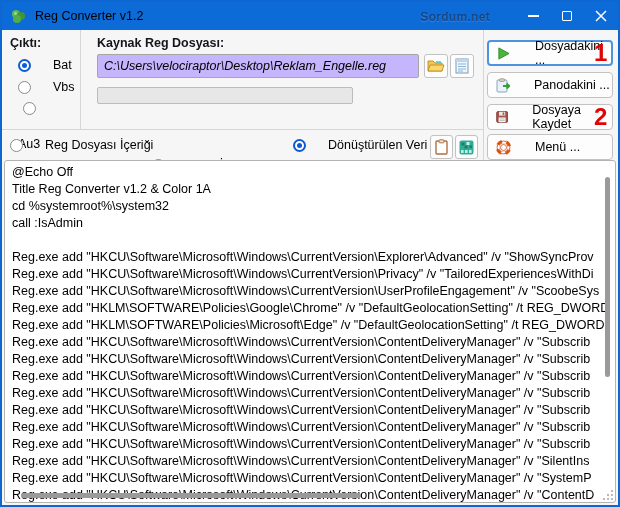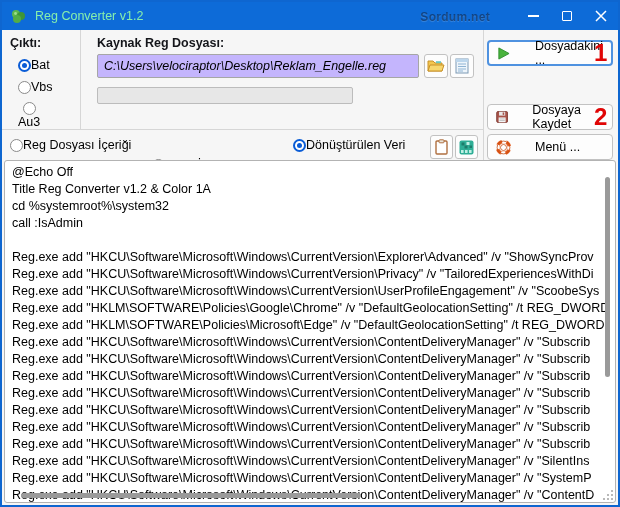--- a/index.html
+++ b/index.html
@@ -4,38 +4,38 @@
 <style>
   html,body{margin:0;padding:0;background:#ffffff;}
   *{box-sizing:border-box;}
   body{font-family:"Liberation Sans",sans-serif;}
 
   .window{position:relative;width:620px;height:507px;border:2px solid #0e66d0;background:#f6f6f6;overflow:hidden;}
 
   
   .titlebar{position:absolute;left:0;top:0;right:0;height:28px;background:#0d6bd8;display:flex;align-items:center;}
   .app-icon{margin-left:8px;width:17px;height:17px;display:inline-block;}
-  .title{color:#86efac;font-size:12.5px;margin-left:8px;}
+  .title{color:#000000;font-size:12.5px;margin-left:8px;}
   .watermark{position:absolute;right:128px;top:8px;font-size:12px;font-weight:700;color:rgba(10,30,62,0.55);text-shadow:0 1px 1px rgba(255,255,255,0.18);letter-spacing:0.3px;}
   .winbtns{position:absolute;right:8px;top:0;height:100%;display:flex;align-items:center;gap:16px;}
   .wbtn{width:18px;height:18px;display:flex;align-items:center;justify-content:center;cursor:default;}
   .glyph-min{width:11px;height:2px;background:#ffffff;display:block;}
   .glyph-max{width:10px;height:10px;border:1.5px solid #ffffff;border-radius:1px;display:block;}
 
   
   .controls{position:absolute;left:0;top:28px;right:0;height:130px;background:#f6f6f6;}
   .vdiv1{position:absolute;left:78px;top:0;width:1px;height:99px;background:#d6d6d6;}
   .vdiv2{position:absolute;left:481px;top:0;width:1px;height:130px;background:#d6d6d6;}
   .hdiv{position:absolute;left:0;top:99px;width:481px;height:1px;background:#d6d6d6;}
 
   .grouplabel{position:absolute;font-size:12.5px;font-weight:700;color:#14151a;text-align:center;}
   .lbl-cikti{left:8px;top:6px;}
   .lbl-kaynak{left:95px;top:6px;}
 
-  .radio{display:flex;align-items:center;gap:0;font-size:12.5px;color:#000;position:absolute;cursor:default;}
+  .radio{display:flex;align-items:center;gap:22px;font-size:12.5px;color:#000;position:absolute;cursor:default;}
   .rdot{width:13px;height:13px;border-radius:50%;background:#fff;border:1px solid #8a8a8a;flex:0 0 auto;position:relative;}
   .radio.sel .rdot{border:2px solid #0a5cd6;}
   .radio.sel .rdot::after{content:"";position:absolute;left:50%;top:50%;width:5px;height:5px;margin:-2.5px 0 0 -2.5px;border-radius:50%;background:#0a5cd6;}
   .r-bat{left:16px;top:28px;} .r-vbs{left:16px;top:50px;} .r-au3{left:16px;top:72px;flex-direction:column;}
   .r-reg{left:8px;top:108px;} .r-pano{left:150px;top:108px;margin-top:20px;} .r-donus{left:291px;top:108px;}
 
   .pathinput{position:absolute;left:95px;top:24px;width:322px;height:24px;border:1px solid #a6a6a6;border-radius:2px;background:#c4b5fd;font-family:"Liberation Sans",sans-serif;font-size:12.5px;padding:0 6px;color:#000;font-style:italic;}
   .progress{position:absolute;left:95px;top:57px;width:256px;height:17px;border:1px solid #bcbcbc;border-radius:2px;background:#e7e7e7;}
 
   .iconbtn{position:absolute;width:24px;height:24px;border:1px solid #c2c2c2;border-radius:3px;background:#fdfdfd;display:flex;align-items:center;justify-content:center;cursor:default;}
@@ -158,20 +158,28 @@
         <rect x="10.5" y="5.5" width="2.5" height="2.5" fill="#1d7c6b"></rect>
       </svg>
     </span>
 
     <div class="abtn focused ab1">
       <svg width="15" height="15" viewBox="0 0 15 15">
         <path d="M2 1.5 L13 7.5 L2 13.5 Z" fill="#49b33c" stroke="#2f8f2f" stroke-width="1"></path>
       </svg>
       <span>Dosyadakini ...</span>
     </div>
+    <div class="abtn ab2">
+      <svg width="14" height="15" viewBox="0 0 14 15">
+        <rect x="1" y="2" width="10" height="12" rx="1" fill="#e9f2fa" stroke="#8aa5bd" stroke-width="1"></rect>
+        <rect x="3.5" y="0.8" width="5" height="2.6" rx="0.8" fill="#d8d3c8" stroke="#9a8c72" stroke-width="0.8"></rect>
+        <path d="M7 8 L13 8 M10.5 5.5 L13.5 8 L10.5 10.5" stroke="#2fa32f" stroke-width="1.8" fill="none"></path>
+      </svg>
+      <span>Panodakini ...</span>
+    </div>
     <div class="abtn ab3">
       <svg width="14" height="14" viewBox="0 0 14 14">
         <rect x="0.8" y="0.8" width="12.4" height="12.4" rx="1.5" fill="#a8544a" stroke="#7e3a32" stroke-width="1"></rect>
         <rect x="3.5" y="1" width="7" height="4.4" fill="#e9e9e9"></rect>
         <rect x="7.6" y="1.8" width="1.8" height="2.8" fill="#a8544a"></rect>
         <rect x="3" y="7.5" width="8" height="5.5" fill="#f5f5f5"></rect>
         <path d="M4 9.2 H10 M4 11 H10" stroke="#b9b9b9" stroke-width="0.9"></path>
       </svg>
       <span>Dosyaya Kaydet</span>
     </div>

